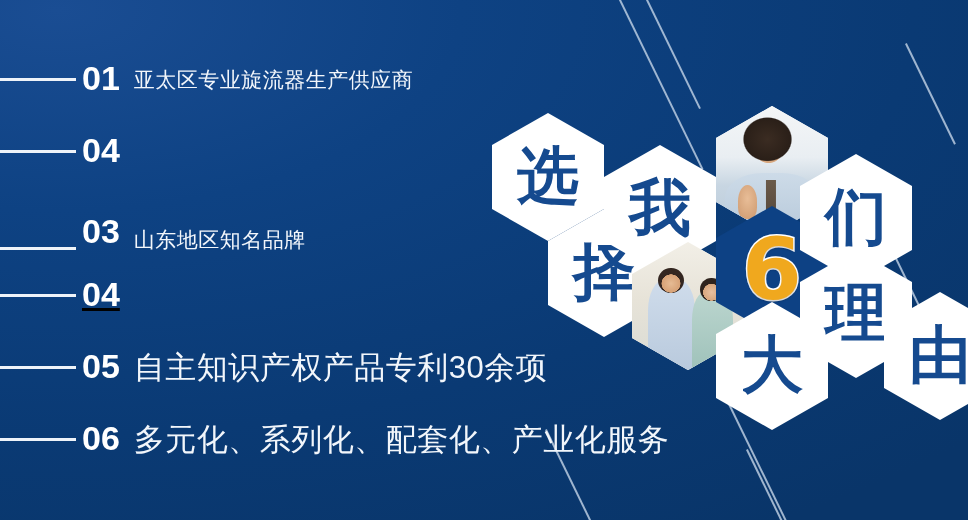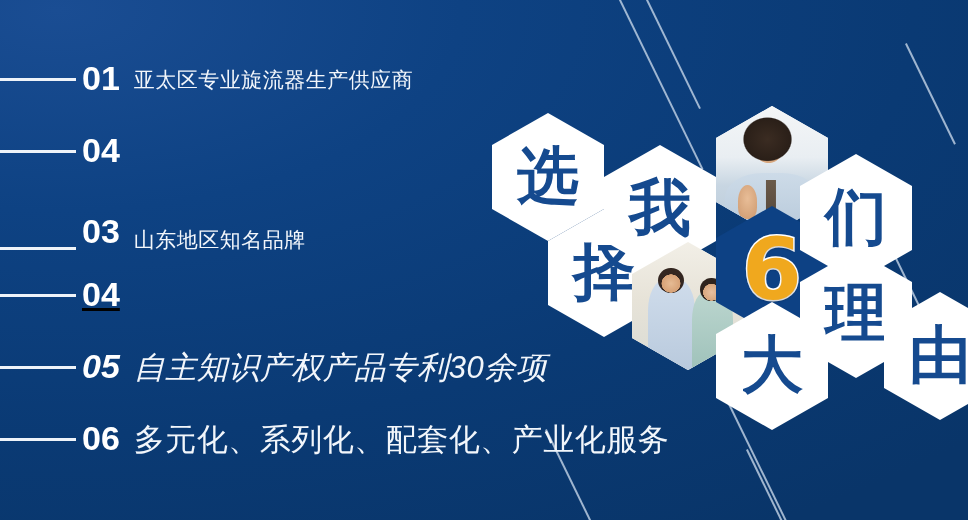--- a/index.html
+++ b/index.html
@@ -136,21 +136,21 @@
       <div class="dash"></div>
       <div class="num">03</div>
       <div class="txt">山东地区知名品牌</div>
     </div>
 
     <div class="row" style="top:268px;text-decoration:underline;">
       <div class="dash"></div>
       <div class="num">04</div>
     </div>
 
-    <div class="row" style="top:340px;font-style:italic;">
+    <div class="row" style="top:340px;">
       <div class="dash"></div>
       <div class="num">05</div>
       <div class="txt small">自主知识产权产品专利30余项</div>
     </div>
 
     <div class="row" style="top:412px;">
       <div class="dash"></div>
       <div class="num">06</div>
       <div class="txt small">多元化、系列化、配套化、产业化服务</div>
     </div>

